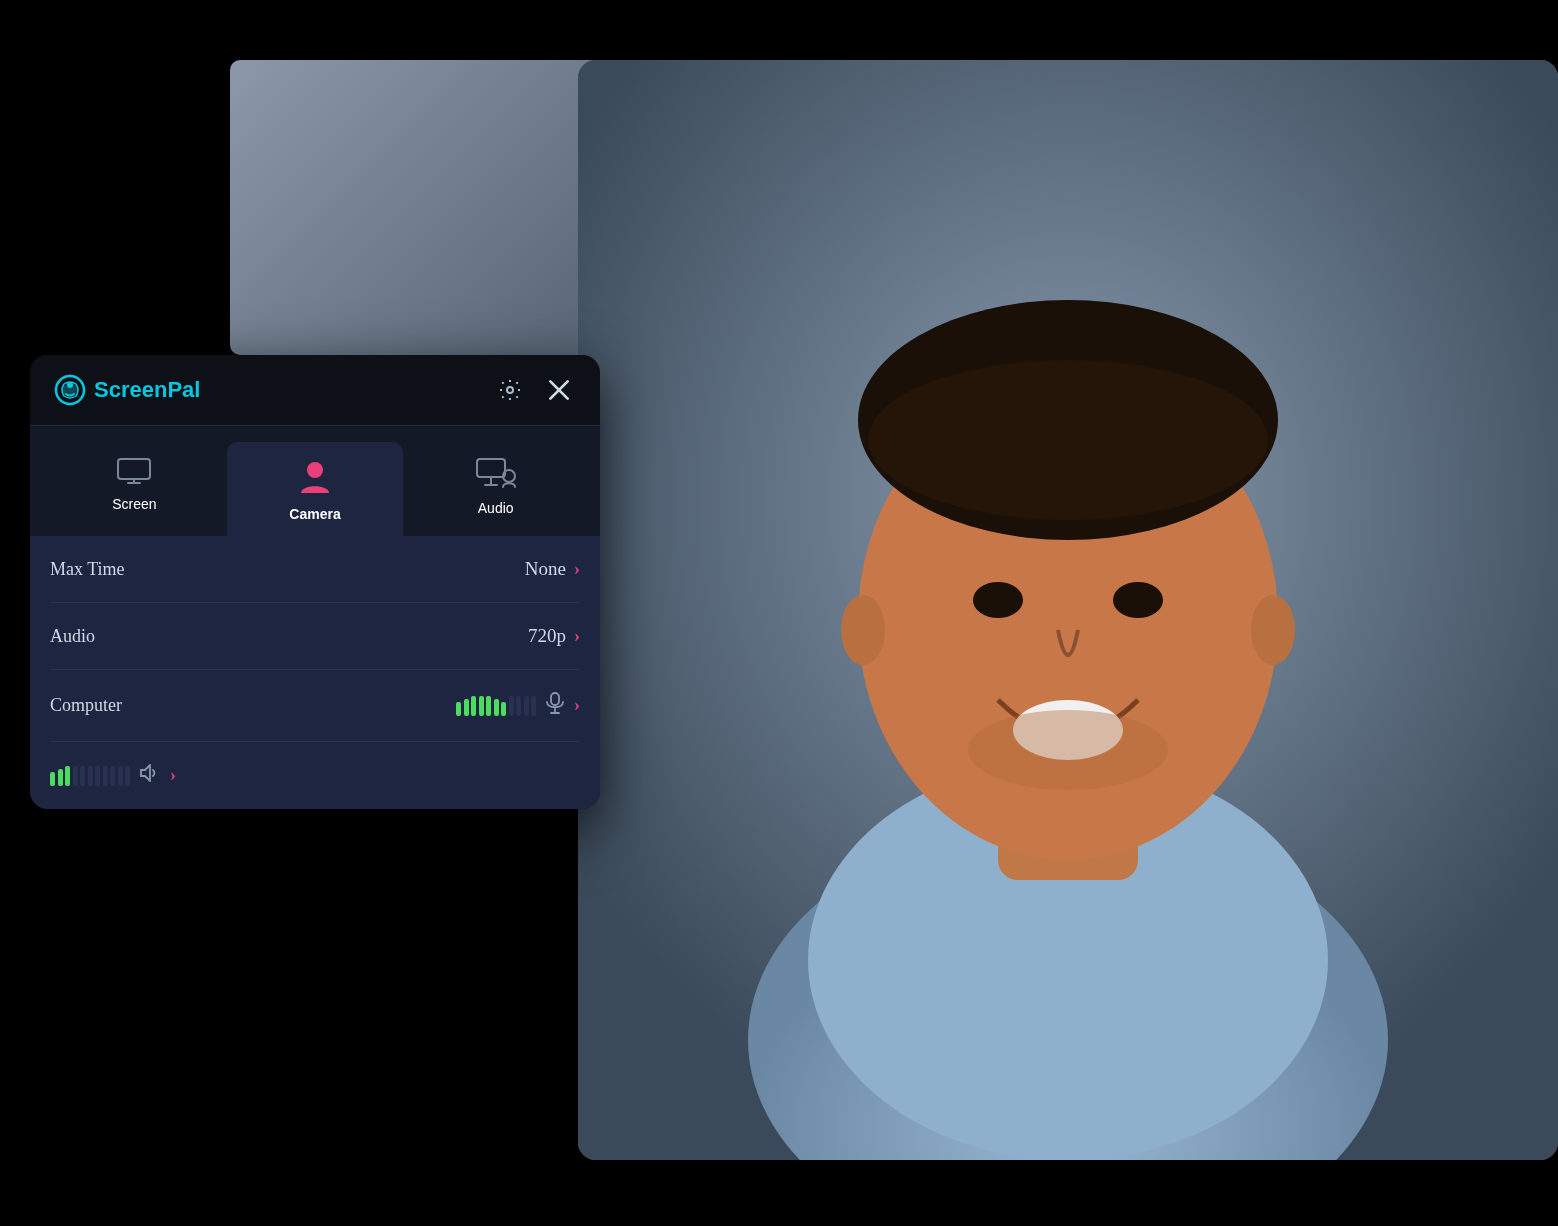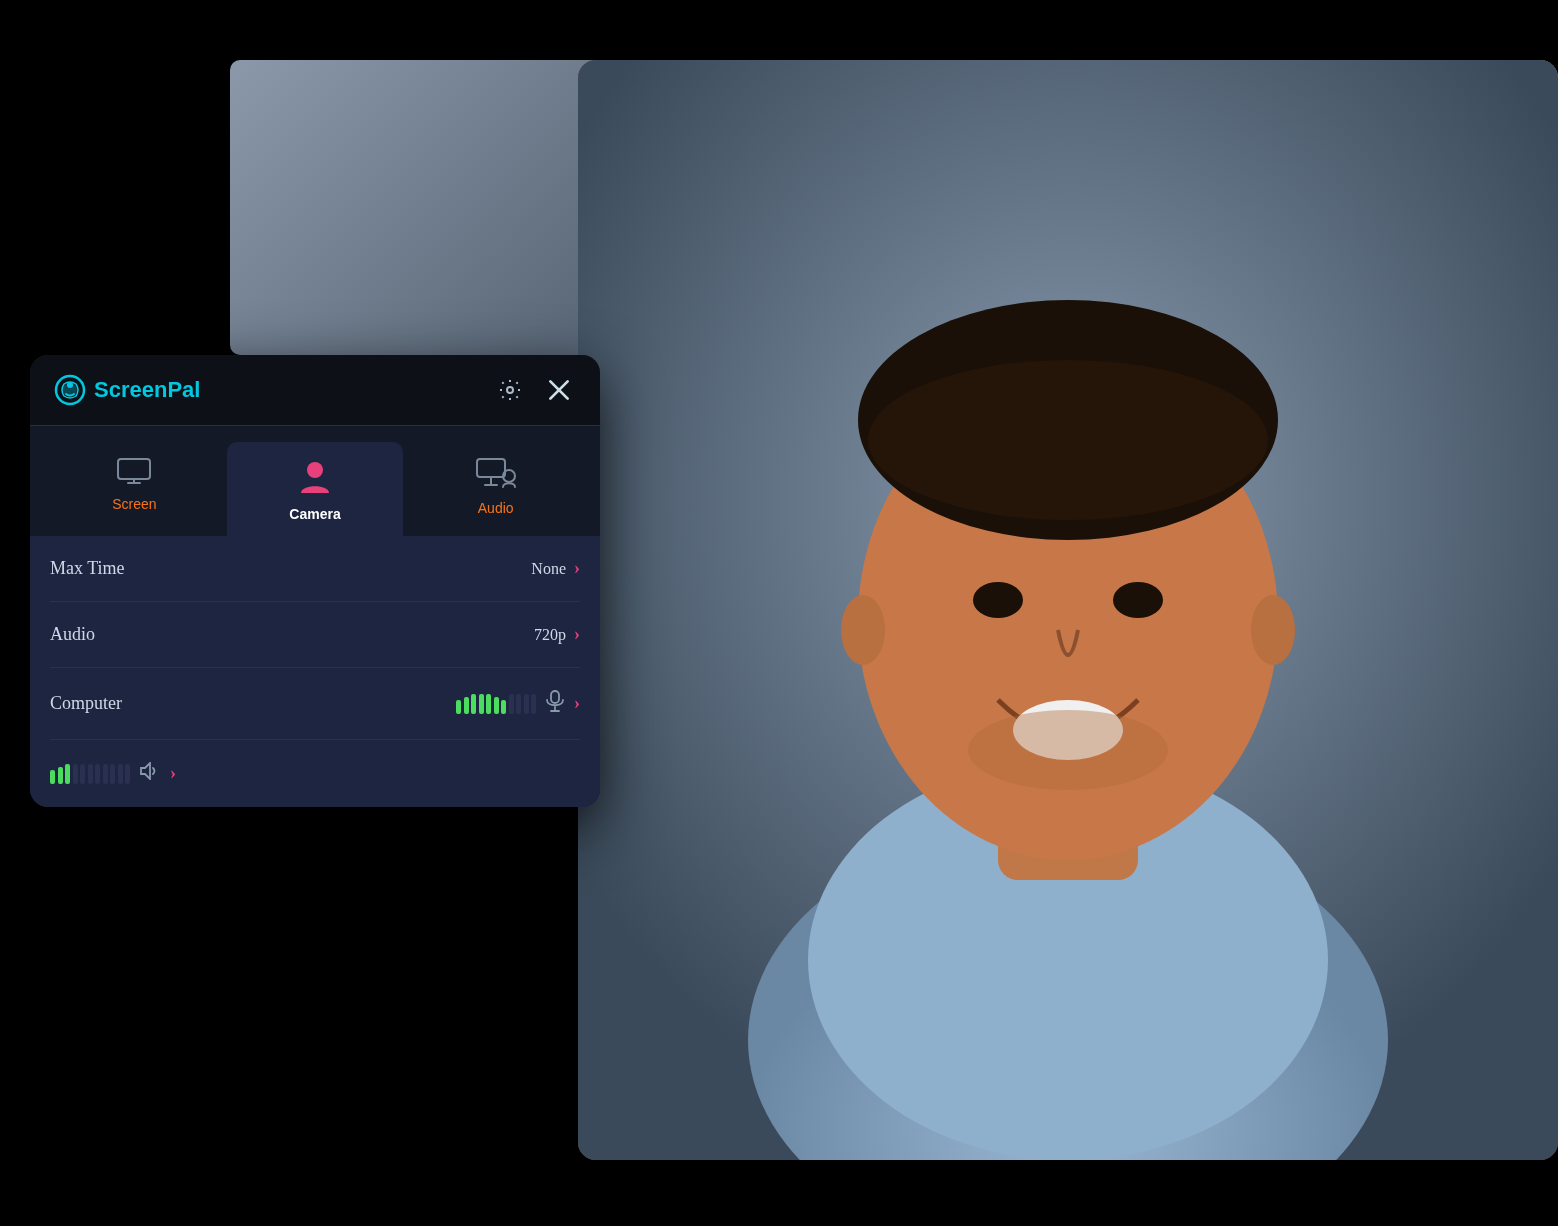--- a/index.html
+++ b/index.html
@@ -118,21 +118,21 @@
       flex: 1;
       display: flex;
       flex-direction: column;
       align-items: center;
       gap: 8px;
       padding: 16px 10px 14px;
       border-radius: 10px 10px 0 0;
       cursor: pointer;
       border: none;
       background: transparent;
-      color: #f97316;
+      color: #ffffff;
       font-size: 14px;
       transition: background 0.2s;
     }
 
     .mode-tab.active {
       background: #1e2540;
       color: #ffffff;
       font-weight: 600;
     }
 
@@ -164,21 +164,21 @@
       border-bottom: none;
     }
 
     .setting-label {
       font-size: 18px;
       color: #d0d8e8;
       flex: 1;
     }
 
     .setting-value {
-      font-size: 16px;
+      font-size: 19px;
       color: #d0d8e8;
       margin-right: 8px;
     }
 
     .setting-chevron {
       color: #e8407a;
       font-size: 18px;
       font-weight: bold;
     }
 

